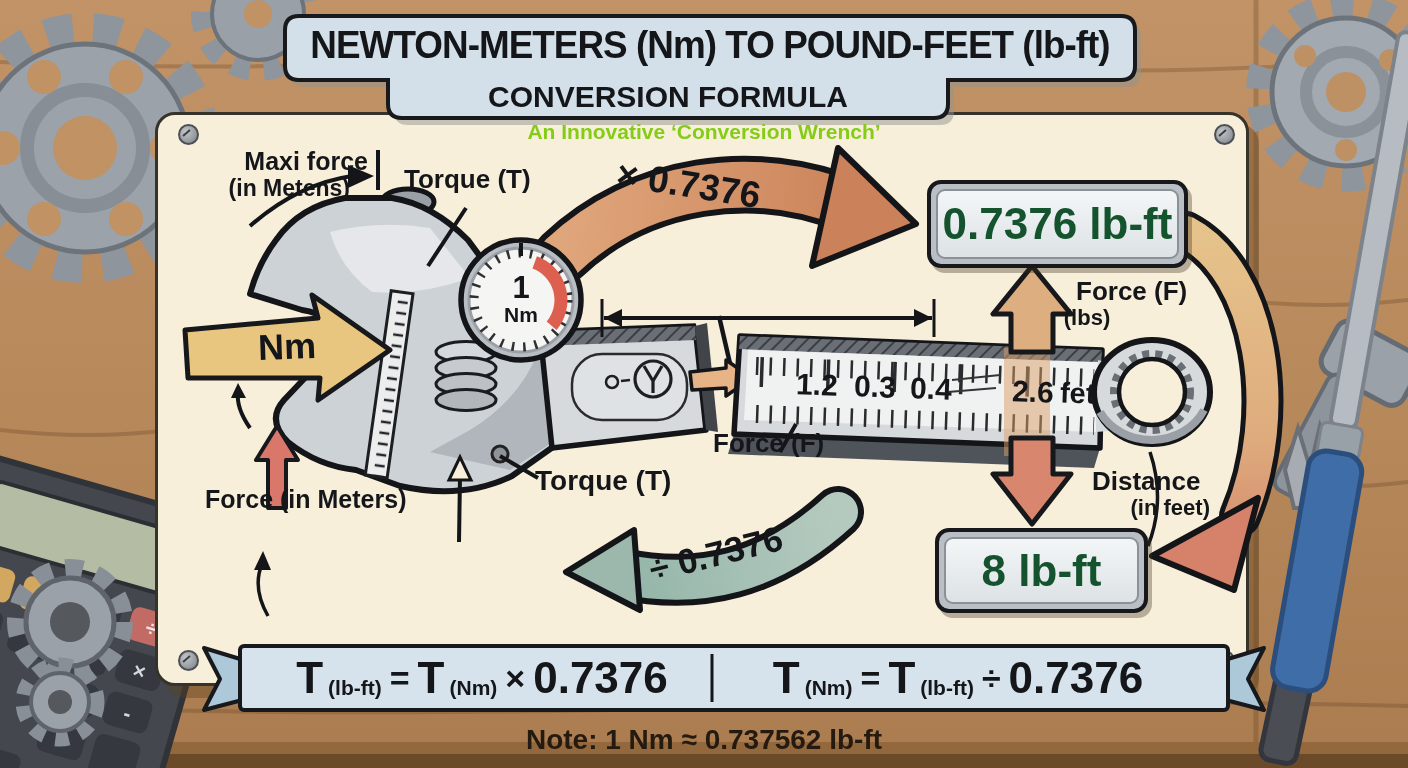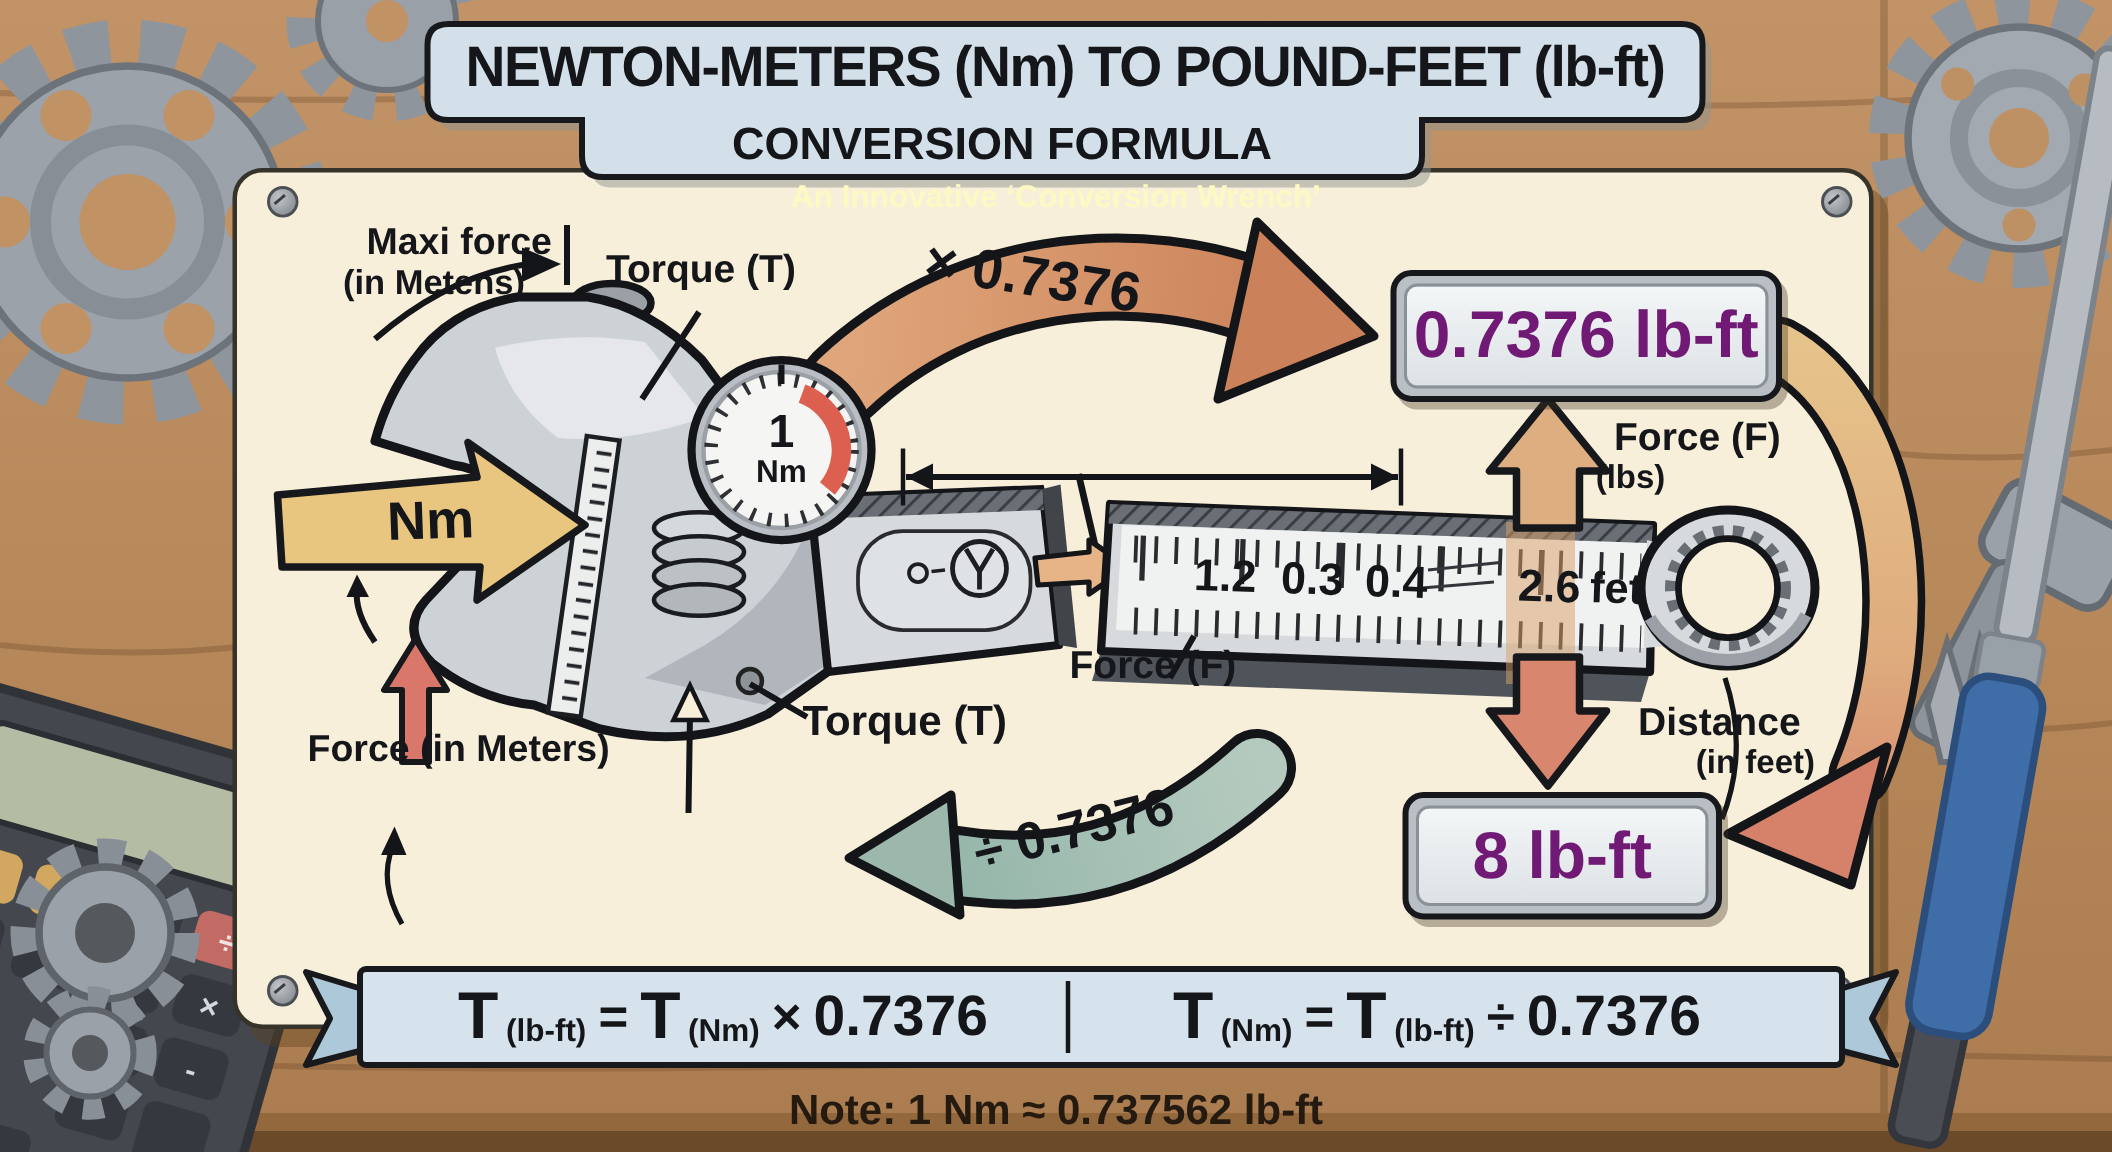--- a/index.html
+++ b/index.html
@@ -13,31 +13,31 @@
          box-shadow:10px 12px 0 rgba(92,62,28,.38);}
   .screw{position:absolute;width:17px;height:17px;border-radius:50%;
          background:radial-gradient(circle at 35% 35%,#c3c7cb,#7c8187);
          border:2px solid #4c5054;}
   .screw::after{content:"";position:absolute;left:2px;top:6px;width:9px;height:2px;
          background:#3a3e42;transform:rotate(-40deg);}
   .mbox{position:absolute;background:#b9bfc5;border:4px solid #17181c;border-radius:14px;
         box-shadow:4px 5px 0 rgba(60,50,30,.35);display:flex;align-items:center;justify-content:center;}
   .mbox .inner{position:absolute;inset:5px;background:linear-gradient(180deg,#f3f6f7,#dde2e5);
         border:2px solid #8a9197;border-radius:9px;}
-  .mbox .txt{position:relative;font-weight:700;color:#701a75;}
+  .mbox .txt{position:relative;font-weight:700;color:#14532d;}
   .title1{position:absolute;left:285px;top:24px;width:850px;text-align:center;
         font-size:38px;font-weight:700;letter-spacing:-1px;color:#15161a;
         transform:scaleX(.97);white-space:nowrap;}
   .title2{position:absolute;left:388px;top:80px;width:560px;text-align:center;
         font-size:30px;font-weight:700;color:#15161a;}
   .subtitle{position:absolute;left:400px;top:120px;width:608px;text-align:center;
-        font-size:21px;font-weight:700;color:#fef9c3;}
+        font-size:21px;font-weight:700;color:#84cc16;}
   .formula{position:absolute;display:flex;align-items:center;gap:8px;color:#14161a;font-weight:700;}
   .fT{font-size:44px;} .fS{font-size:21px;margin-left:-3px;transform:translateY(10px);}
-  .fOp{font-size:34px;} .fNum{font-size:38px;}
+  .fOp{font-size:34px;} .fNum{font-size:44px;}
   .note{position:absolute;left:0;top:724px;width:1408px;text-align:center;
         font-size:28px;font-weight:700;color:#241a10;}
 </style>
 </head>
 <body>
 
 <div id="stage">
 
   <svg id="bg" width="1408" height="768" viewBox="0 0 1408 768">
     <defs>

